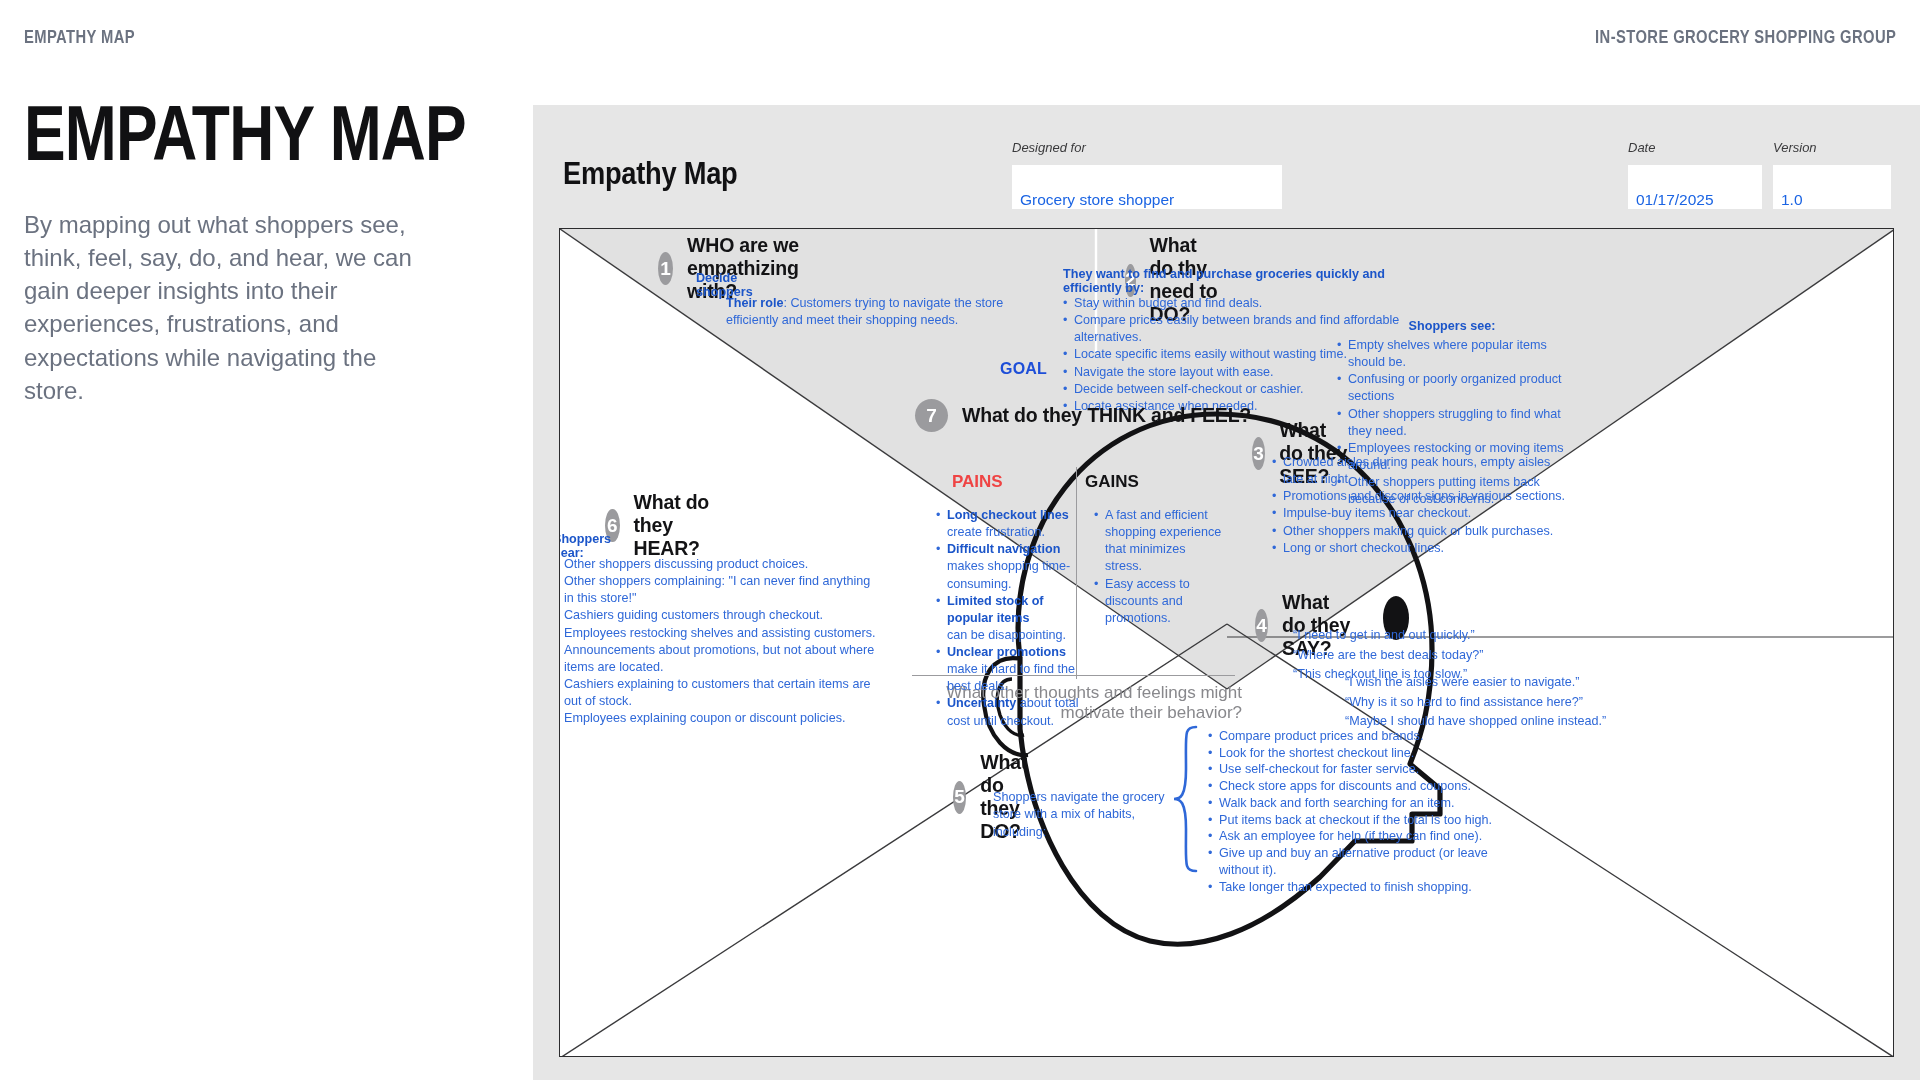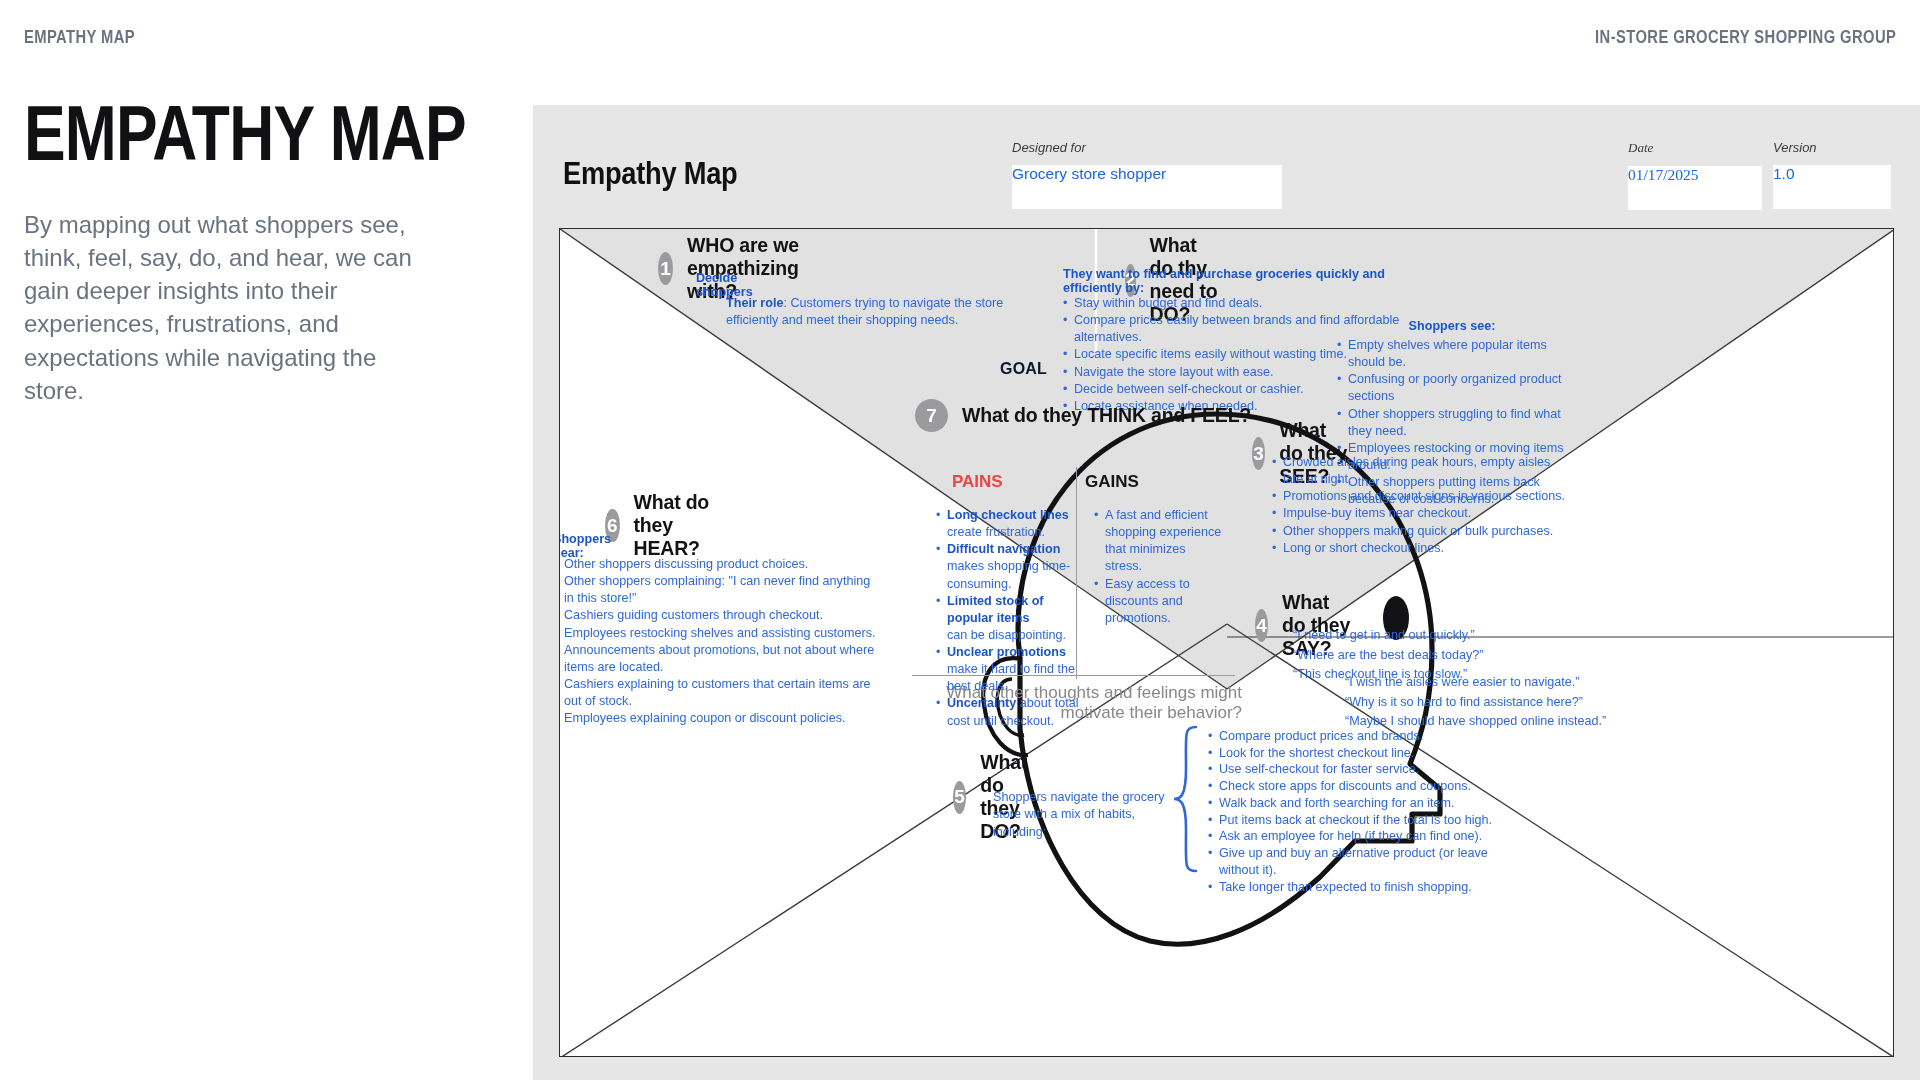--- a/index.html
+++ b/index.html
@@ -25,26 +25,26 @@
   .lead{margin-top:38px;font-size:24px;line-height:1.38;color:#6b7280;font-weight:400;width:400px;}
 
   
   .card{position:absolute;left:533px;top:105px;width:1387px;height:975px;background:#e6e6e6;}
   .card-head{position:absolute;left:0;top:0;width:1387px;height:123px;}
   .card-title{position:absolute;left:30px;top:51px;font-size:31px;font-weight:800;
     color:#111113;letter-spacing:-.3px;transform:scaleX(.88);transform-origin:left center;}
 
   .fld{position:absolute;top:35px;}
   .fld .lbl{font-size:13px;font-style:italic;color:#3a3a3c;font-weight:400;}
-  .fld .box{margin-top:10px;background:#fff;height:44px;display:flex;align-items:flex-start;
-    padding:0 0;box-sizing:border-box;}
+  .fld .box{margin-top:10px;background:#fff;height:44px;display:flex;align-items:flex-end;
+    padding:0 8px;box-sizing:border-box;}
   .fld .val{font-size:15.5px;color:#1b64e3;font-weight:400;white-space:nowrap;overflow:hidden;}
   #fld-for{left:479px;width:270px;}
   #fld-by{left:787px;width:270px;}
-  #fld-date{left:1095px;width:134px;font-family:Liberation Serif, serif;}
+  #fld-date{left:1095px;width:134px;}
   #fld-ver{left:1240px;width:118px;}
 
   
   .canvas{position:absolute;left:26px;top:123px;width:1335px;height:829px;
     background:#fff;border:1.5px solid #2c2c2e;box-sizing:border-box;overflow:hidden;}
   .canvas svg{position:absolute;left:0;top:0;}
   .seg{position:absolute;}
   .txt{position:absolute;}
 
   
@@ -54,21 +54,21 @@
   .qhead{display:flex;align-items:center;gap:14px;}
   .qhead .q{font-size:19.5px;font-weight:700;color:#131315;letter-spacing:-.2px;}
 
   .bluehead{color:#1b55c9;font-size:12.6px;font-weight:700;}
   ul.bl{list-style:none;margin:0;padding:0;}
   ul.bl li{color:#2f68d8;font-size:12.6px;line-height:1.36;position:relative;padding-left:11px;}
   ul.bl li::before{content:"\2022";position:absolute;left:0;top:0;color:#2f68d8;}
   .bluetxt{color:#2f68d8;font-size:12.6px;line-height:1.38;}
   .bluebold{font-weight:700;color:#1b55c9;}
 
-  .goal{position:absolute;left:440px;top:131px;font-size:16px;font-weight:700;color:#0f172a;letter-spacing:.2px;}
+  .goal{position:absolute;left:440px;top:131px;font-size:16px;font-weight:700;color:#1d4ed8;letter-spacing:.2px;}
 
   
   .tf-head{position:absolute;left:355px;top:170px;}
   .pains-lbl{position:absolute;left:392px;top:243px;font-size:17px;font-weight:600;color:#ef4444;}
   .gains-lbl{position:absolute;left:525px;top:243px;font-size:17px;font-weight:600;color:#131315;}
   .tf-divider{position:absolute;left:516px;top:238px;width:1px;height:212px;background:#9b9b9e;}
   .tf-underline{position:absolute;left:352px;top:446px;width:323px;height:1px;background:#9b9b9e;}
   .tf-foot{position:absolute;left:352px;top:454px;width:330px;text-align:right;
     font-size:17px;color:#88888c;}
   .pains-list{position:absolute;left:376px;top:278px;width:145px;}

